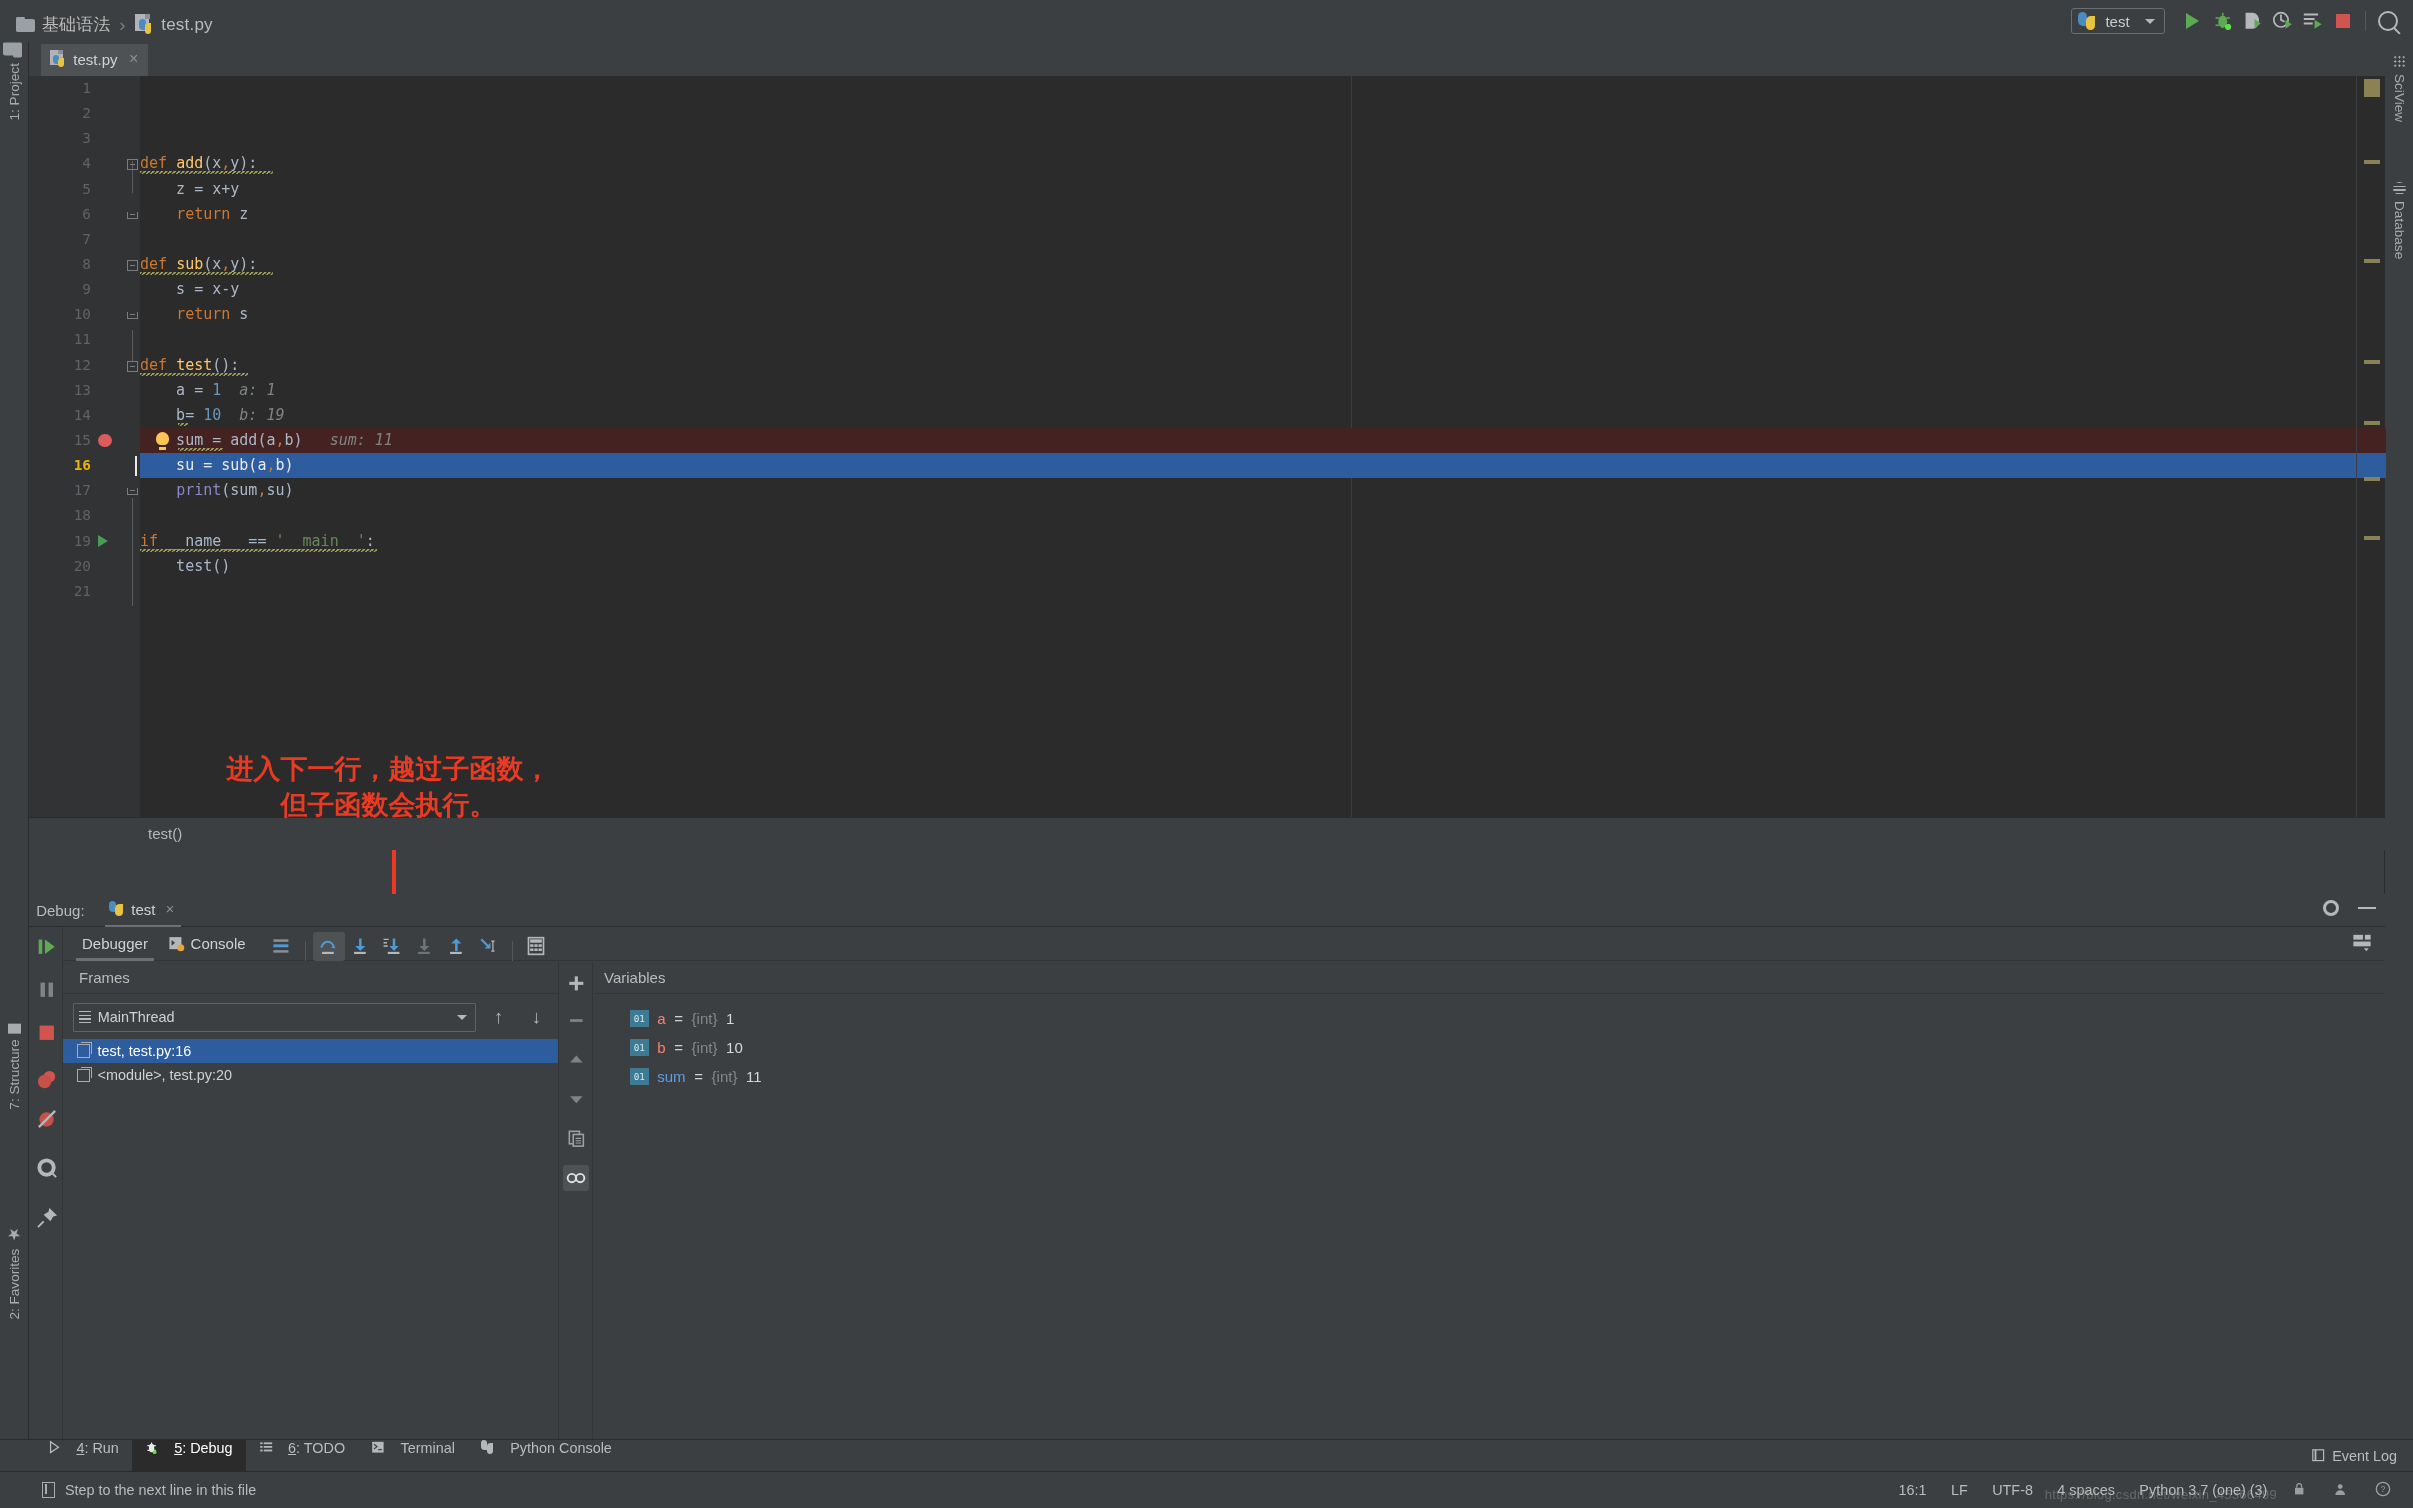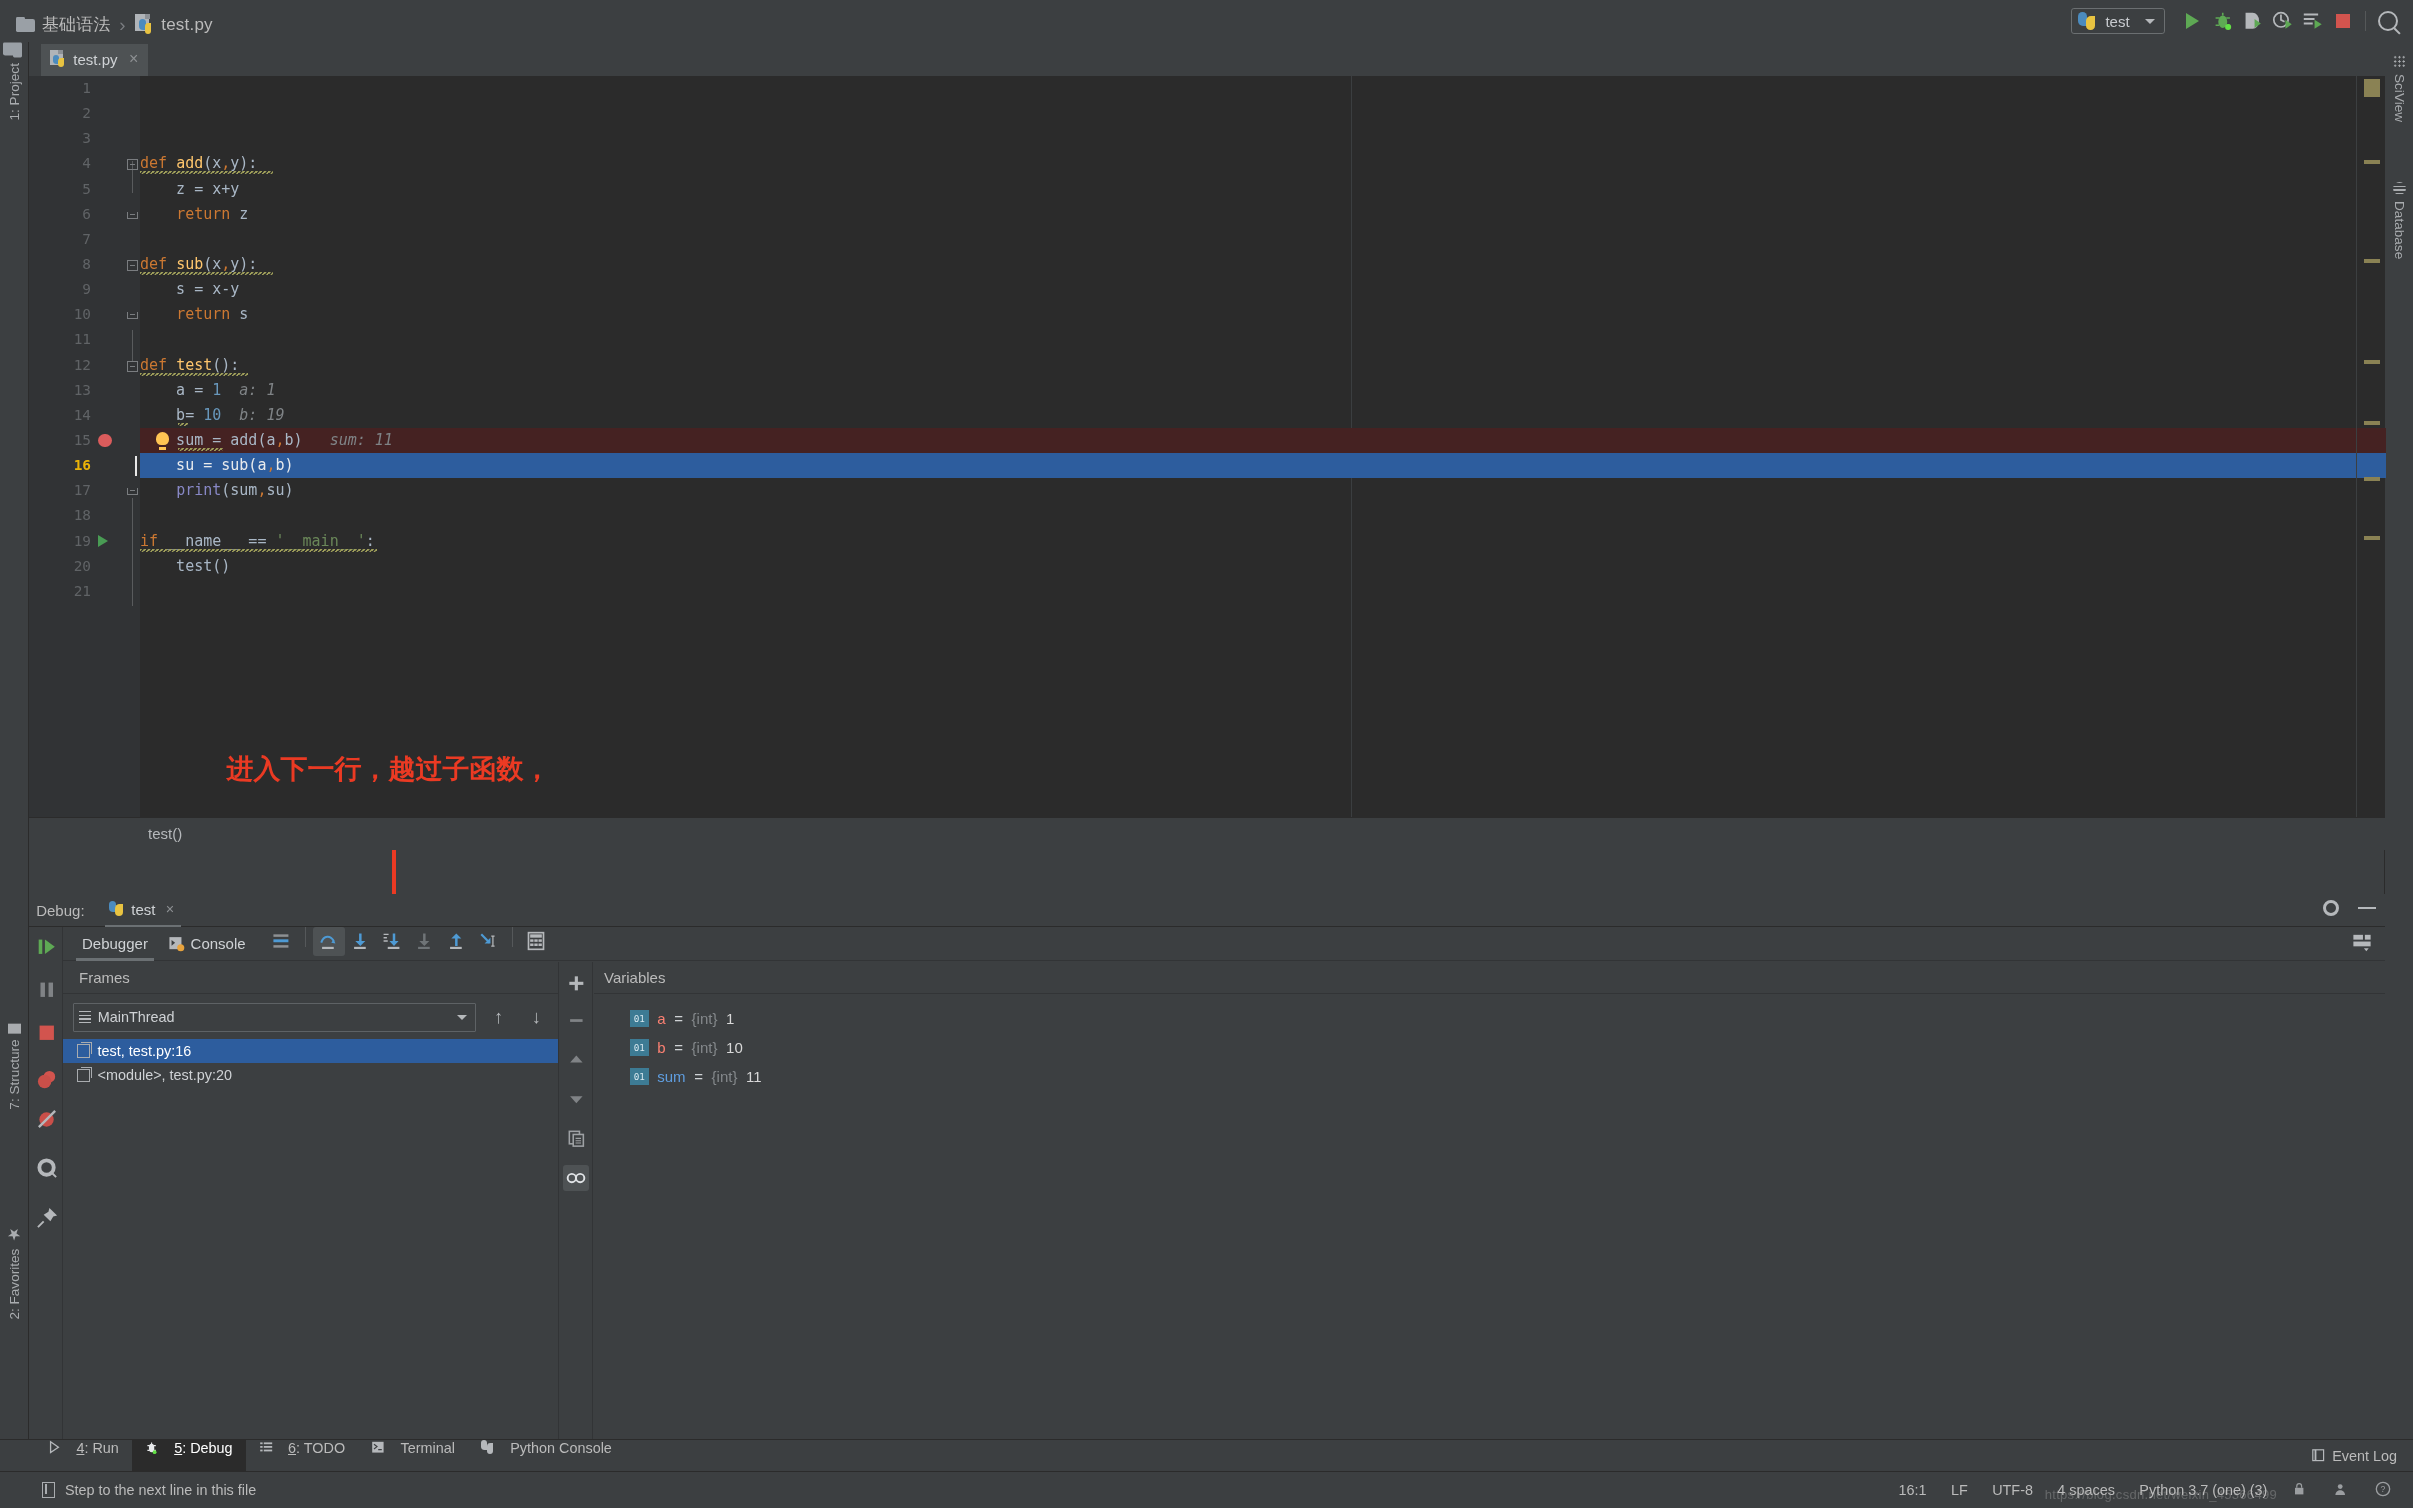--- a/index.html
+++ b/index.html
@@ -172,21 +172,21 @@
   .hdr-right { position:absolute; right: 8.6px; top: 5.7px; display:flex; align-items:center; gap: 18.7px;}
   .gear {
     width: 16px; height: 16px; border-radius: 50%; border: 3.6px solid #b5b8bb; position: relative;
   }
   .minus-ico { width: 18.7px; height: 2.2px; background:#b5b8bb; }
 
   .dbg-toolbar { position:relative; height: 34px; background:#3c3f41; display:flex; align-items:center; border-bottom:0.7px solid #323436;}
   .dleft-col { position:absolute; left: 0; top: 33px; width: 34px; height: 556px; background:#3c3f41; border-right:0.7px solid #323436;}
   .dlbtn { position:absolute; left: 6.5px; width: 21.5px; height: 21.5px; }
 
-  .dbg-tabs { margin-left: 43px; display:flex; align-items:flex-start; gap: 0; height:34px; }
+  .dbg-tabs { margin-left: 43px; display:flex; align-items:flex-end; gap: 0; height:34px; }
   .dbg-subtab { color:#cfd2d5; font-size:15px; padding: 0 10px; height:34px; line-height:34px; position:relative; display:flex; align-items:center; gap:5.7px;}
   .dbg-subtab.active:after { content:""; position:absolute; left:4.3px; right:4.3px; bottom:0; height:2.9px; background:#6b7073;}
   .tb-sep { width:0.7px; height:20px; background:#55585a; margin: 0 7.2px; }
   .stepbtn { width:32px; height:29px; display:flex; align-items:center; justify-content:center; position:relative; border-radius:2.9px;}
   .stepbtn.sel { background:#4e5254; }
 
   .frames-pane { position:absolute; left: 34px; top: 68px; width: 496px; height: 521px; background:#3c3f41; border-right:0.7px solid #323436;}
   .pane-title { height: 32px; line-height: 32px; color:#bbbbbb; font-size:15px; padding-left: 16px; border-bottom:0.7px solid #323436;}
   .thread-row { display:flex; align-items:center; padding: 8.6px 7.2px 7.2px 10px; gap: 8.6px;}
   .thread-sel {
@@ -465,20 +465,21 @@
           <span class="num">20</span>
           <span class="code">    test()</span>
         </div>
         <div class="ln" style="top:503px;position:absolute;width:100%;">
             <span class="num">21</span>
           </div>
       </div>
 
       <div class="annotation">
         <div>进入下一行，越过子函数，</div>
+        <div class="ann-line2">但子函数会执行。</div>
       </div>
       <div class="arrow-shaft"></div>
       <div class="arrow-head"></div>
 
       <div class="stripe" style="top:0;">
         <div class="stripe-box"></div>
         <div class="stripe-bp" style="top:352px;"></div>
         <div class="stripe-cur" style="top:377px;"></div>
         <div class="stripe-mark" style="top:84px;"></div>
         <div class="stripe-mark" style="top:183px;"></div>

